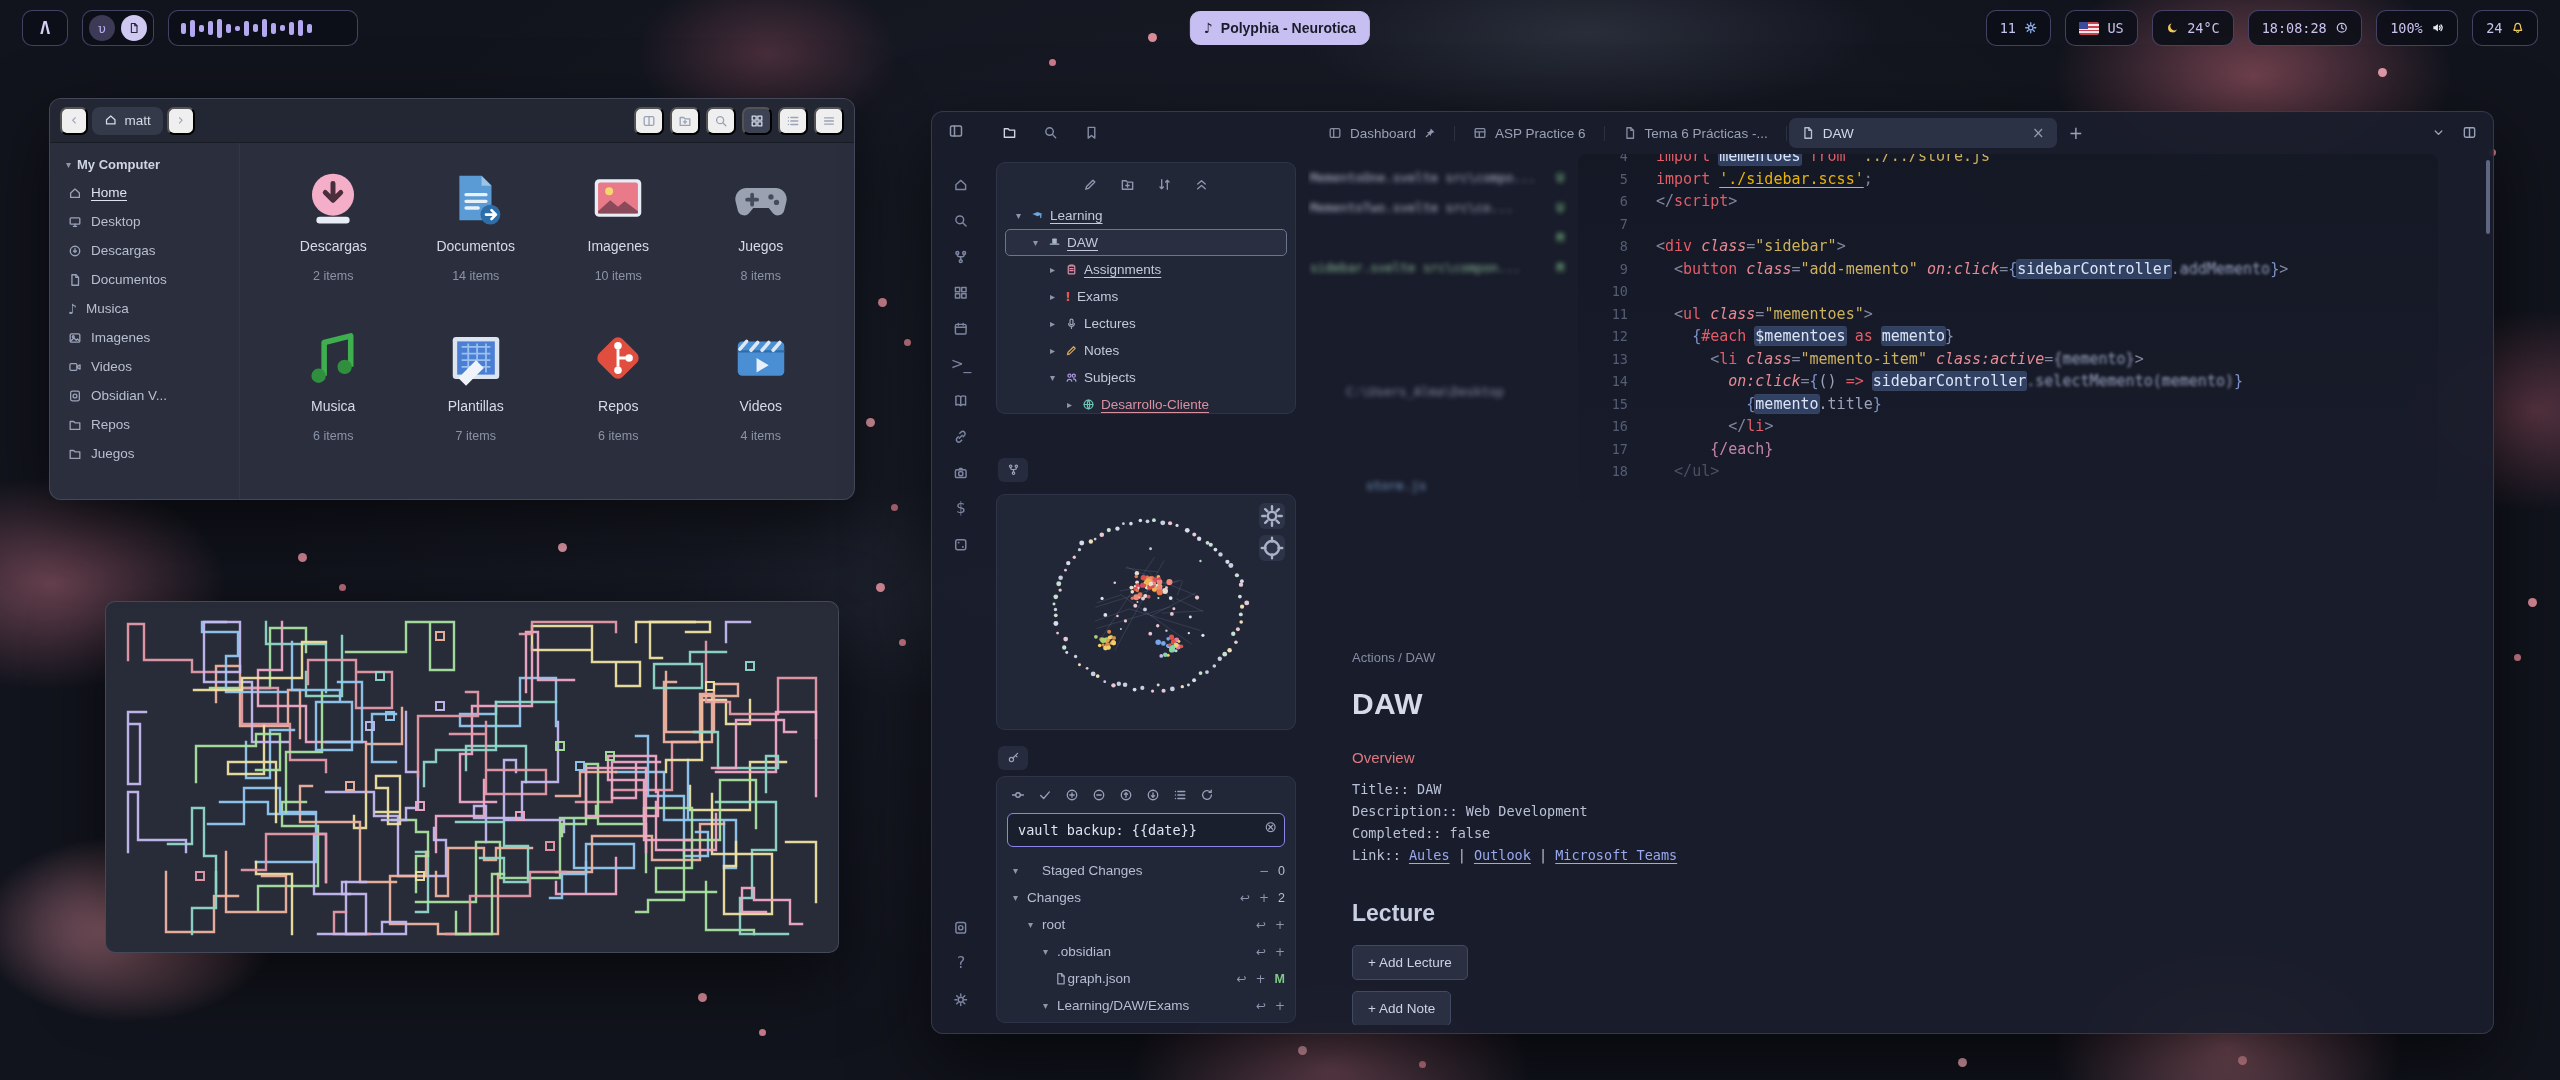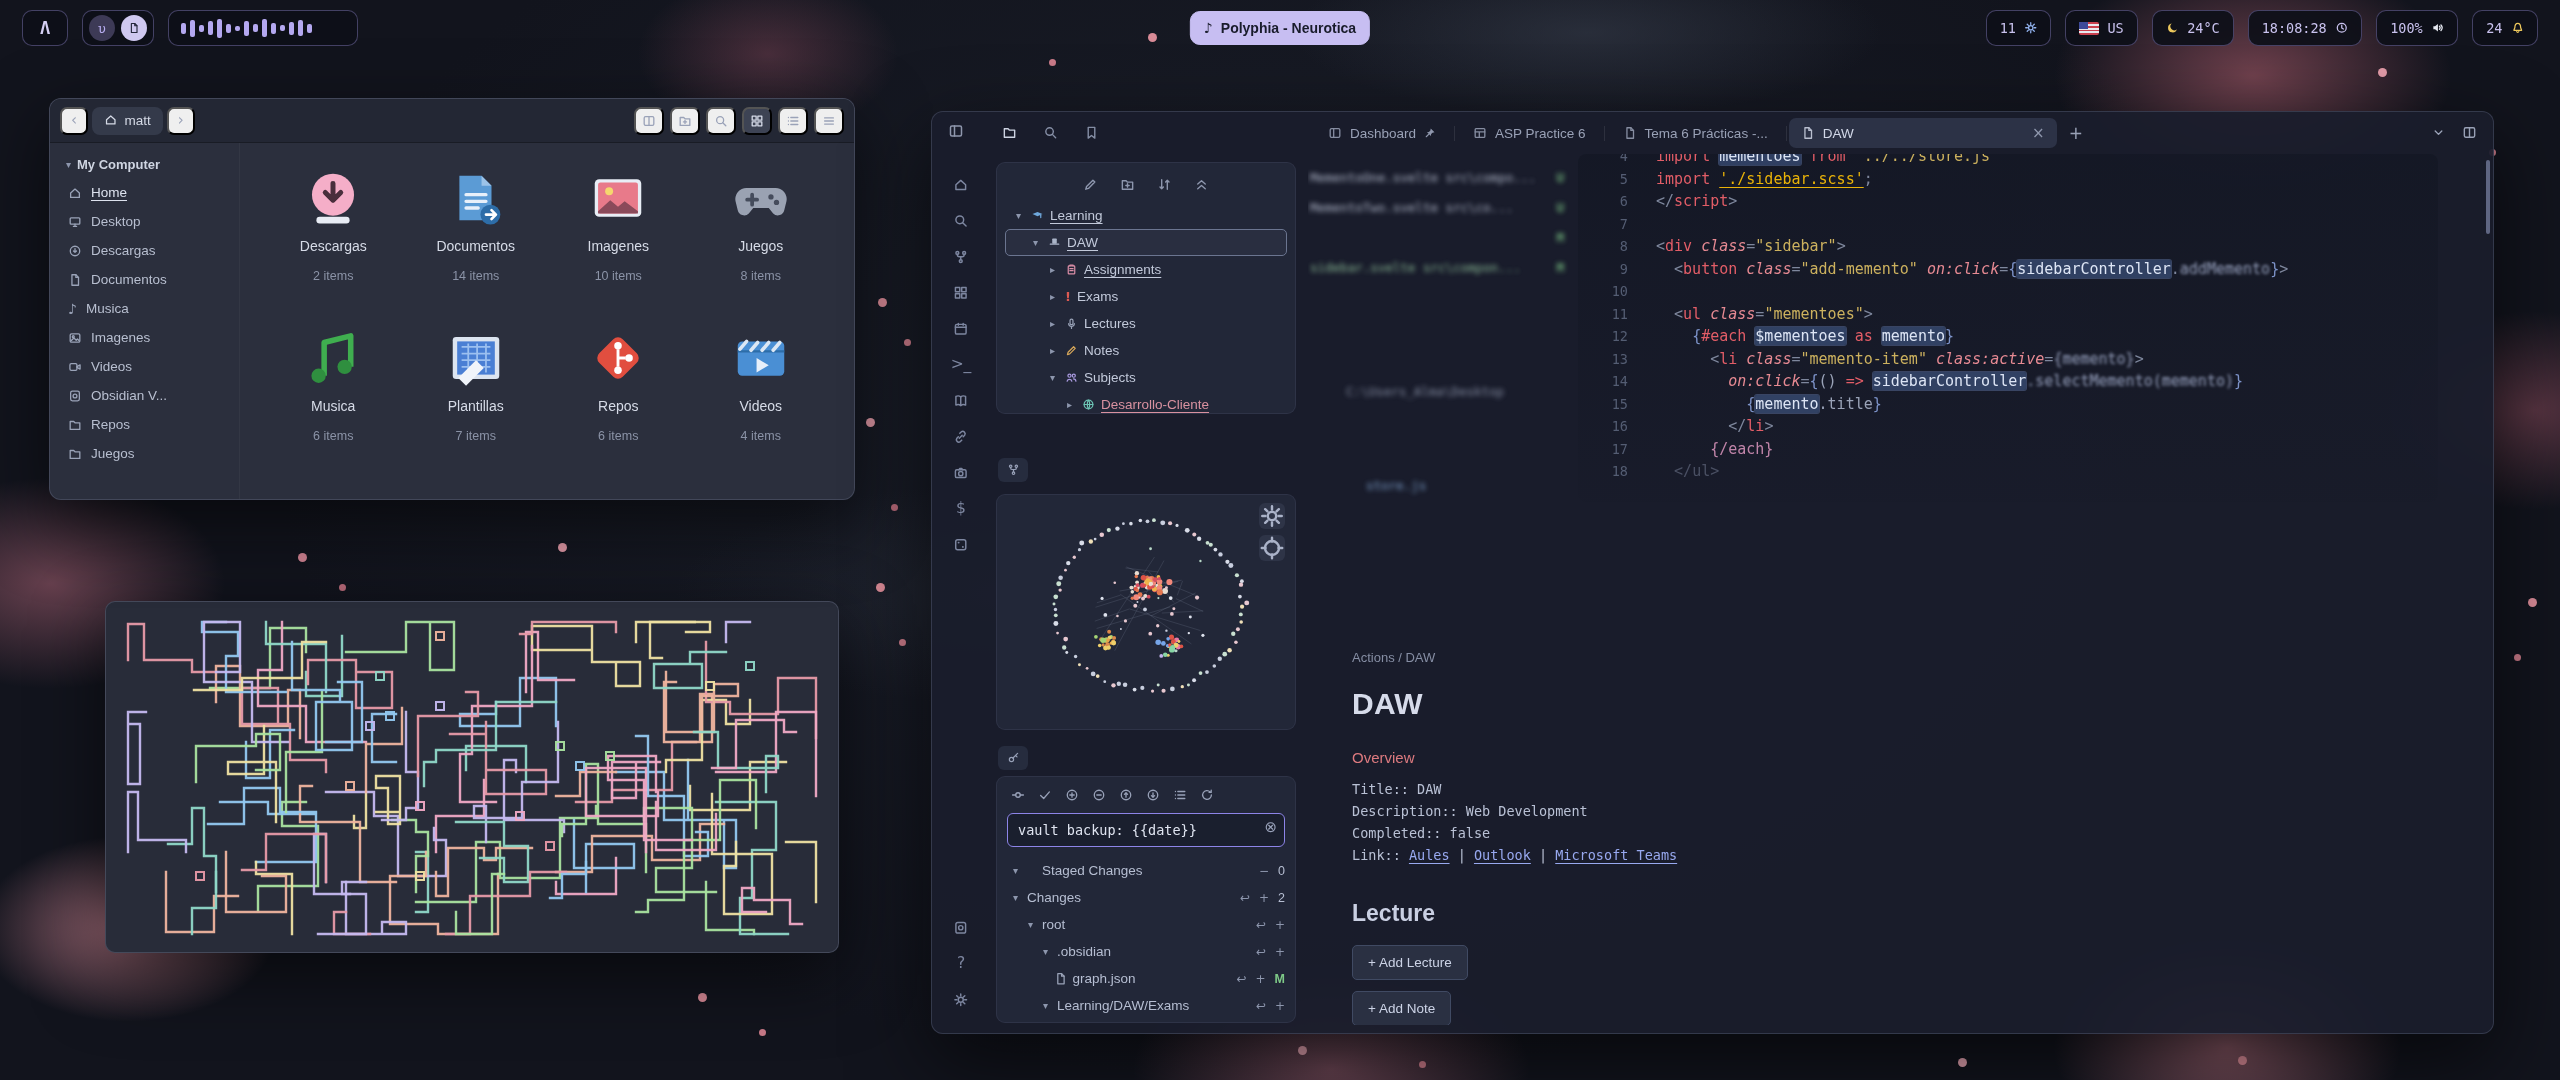--- a/index.html
+++ b/index.html
@@ -1086,21 +1086,21 @@
           <span class="gright">
             <span class="gly">↩</span>
             <span class="gly">+</span>
           </span>
         </div>
         <div class="grow2" style="padding-left: 47px;">
           <svg class="ic c-gray" viewBox="0 0 16 16">
             <path d="M4.5 2h4.5L12 5v9H4.5z"></path>
             <path d="M9 2v3h3"></path>
           </svg>
-          <span style="margin-left:5px">graph.json</span>
+          <span style="">graph.json</span>
           <span class="gright">
             <span class="gly">↩</span>
             <span class="gly">+</span>
             <span class="badgeM">M</span>
           </span>
         </div>
         <div class="grow2" style="padding-left: 32px;">
           <span class="chev">▾</span>
           <span style="margin-left:5px">Learning/DAW/Exams</span>
           <span class="gright">

